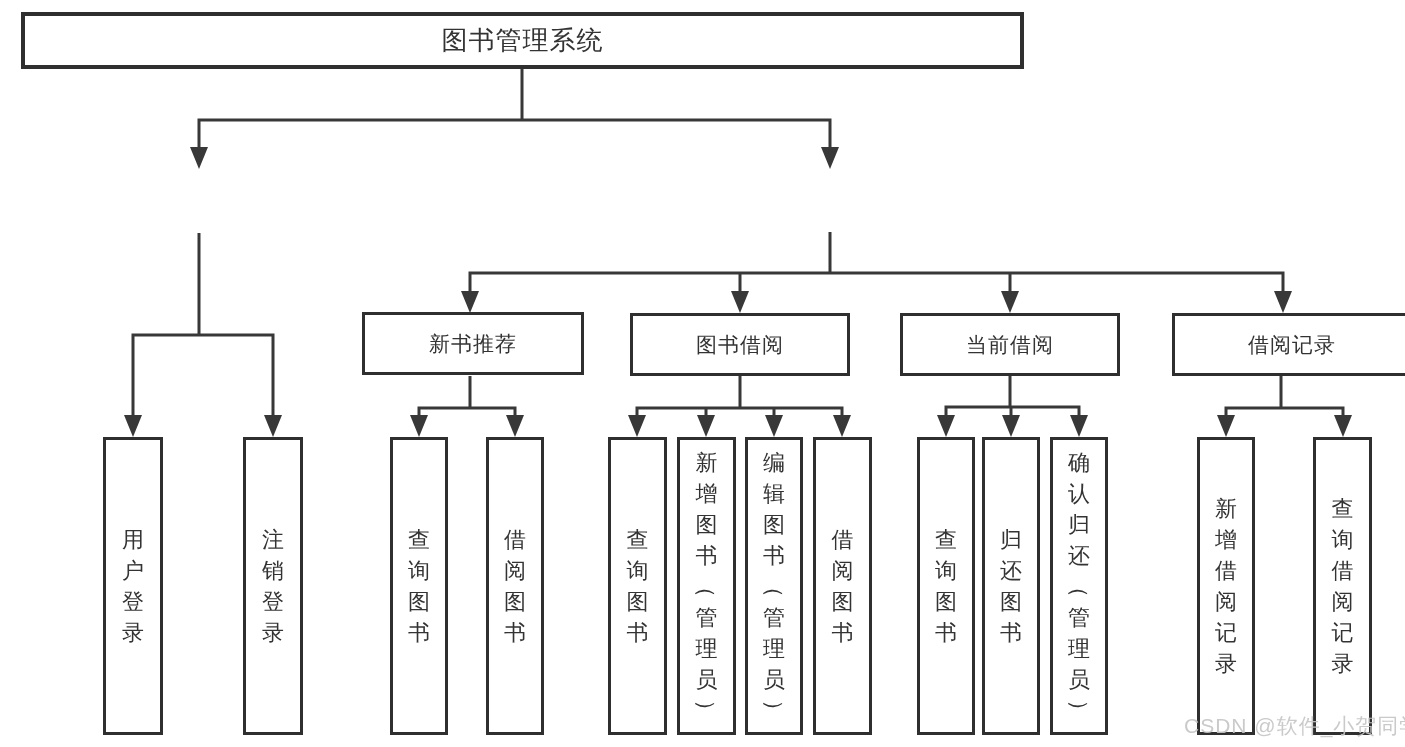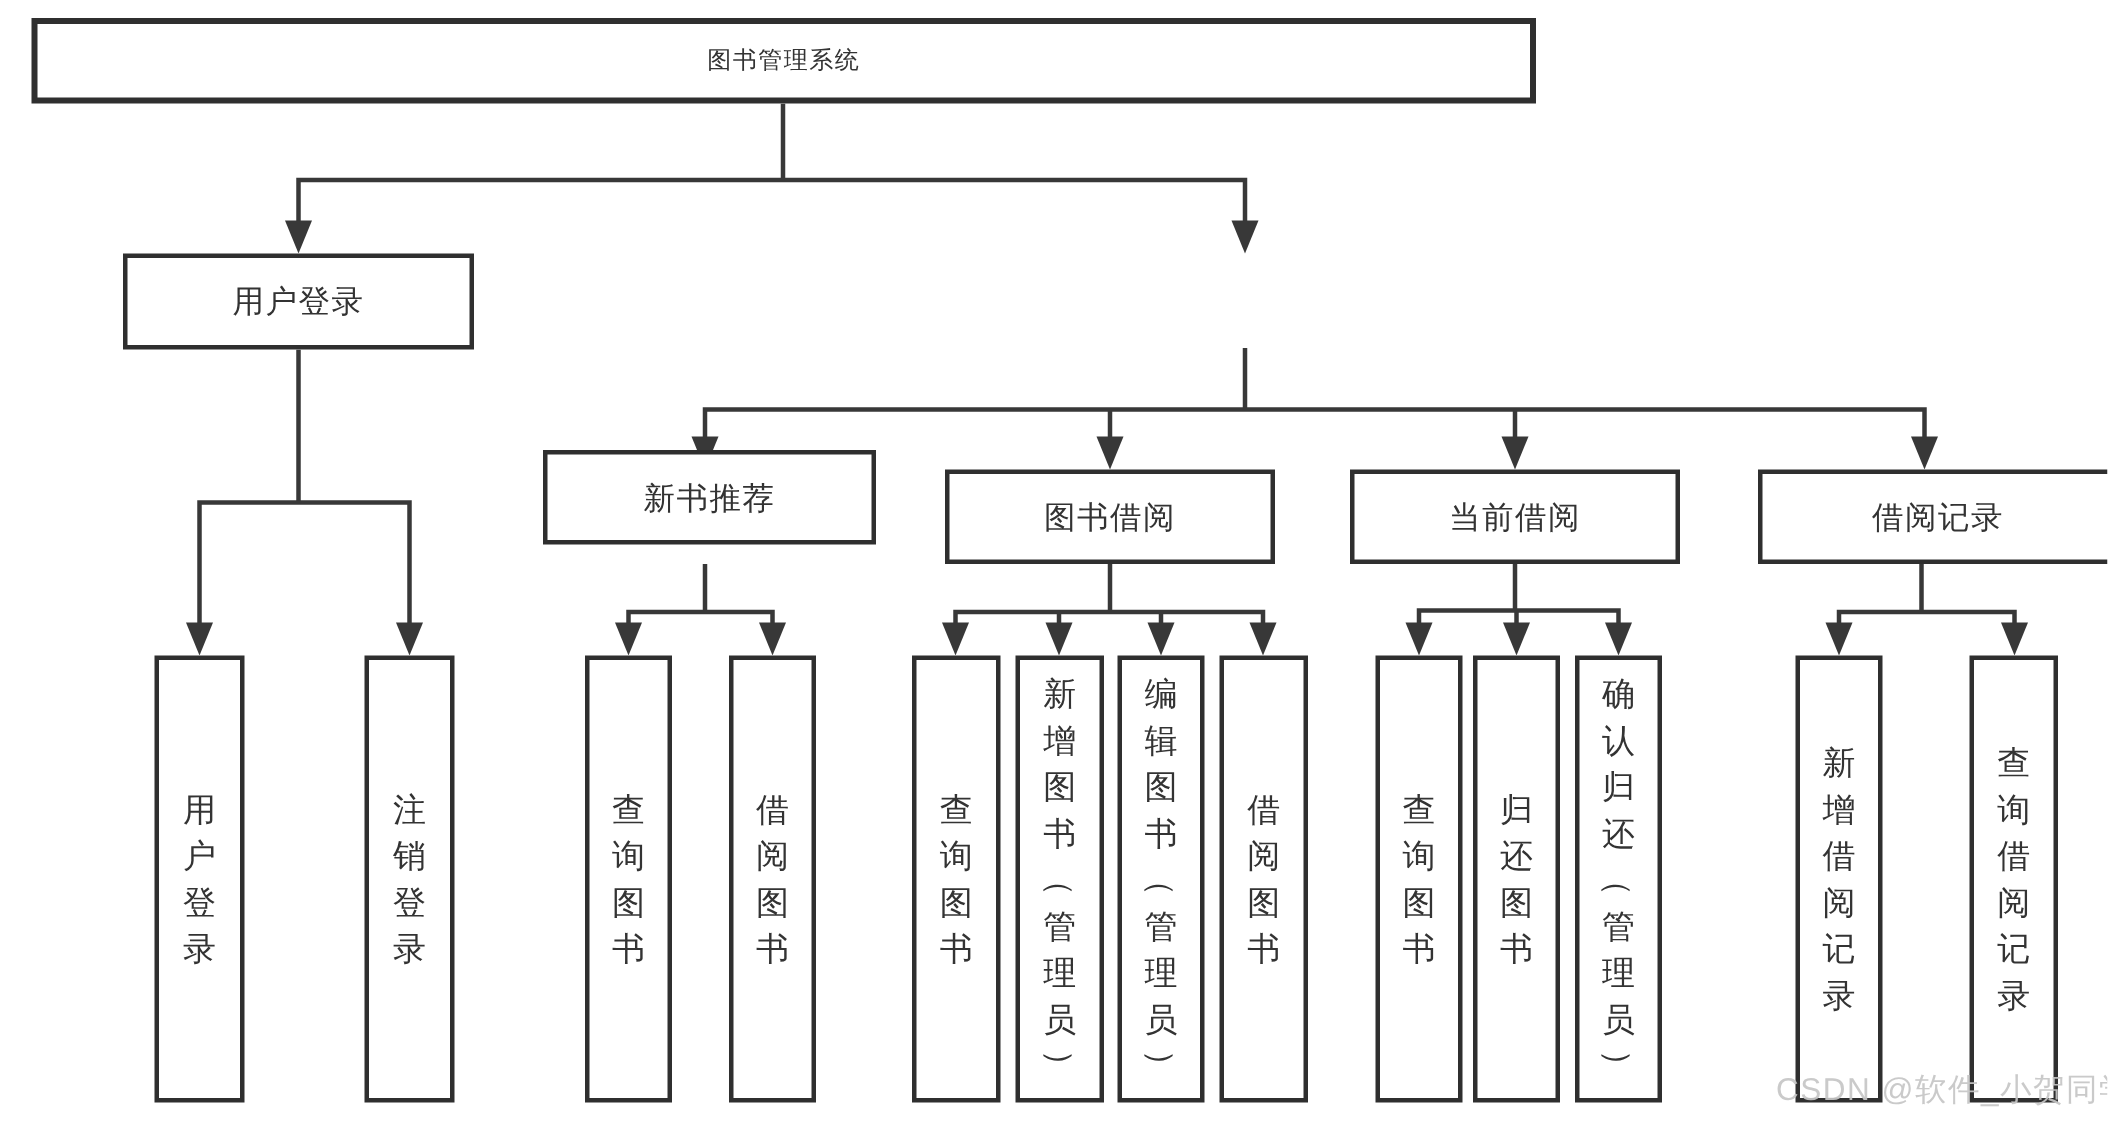--- a/index.html
+++ b/index.html
@@ -17,21 +17,21 @@
     position:absolute;
     box-sizing:border-box;
     background:#ffffff;
     border:3px solid var(--border,#2f2f2f);
     display:flex;align-items:center;justify-content:center;
     color:var(--text,#333333);
     font-size:21px;
     letter-spacing:1px;
     white-space:nowrap;
   }
-  .root{border-width:4px;font-size:16px;}
+  .root{border-width:4px;font-size:26px;}
   .vbox{
     position:absolute;
     box-sizing:border-box;
     background:#ffffff;
     border:3px solid var(--border,#2f2f2f);
     top:437px;height:298px;
     display:flex;flex-direction:column;
     align-items:center;justify-content:center;
     color:var(--text,#333333);
   }
@@ -89,23 +89,22 @@
     <path class="ca" d="M833 415 L851 415 L842 437 Z"></path>
     <path class="ca" d="M937 415 L955 415 L946 437 Z"></path>
     <path class="ca" d="M1002 415 L1020 415 L1011 437 Z"></path>
     <path class="ca" d="M1070 415 L1088 415 L1079 437 Z"></path>
     <path class="ca" d="M1217 415 L1235 415 L1226 437 Z"></path>
     <path class="ca" d="M1334 415 L1352 415 L1343 437 Z"></path>
   </svg>
 
   <div class="box root" style="left:21px;top:12px;width:1003px;height:57px;">图书管理系统</div>
 
-  <div class="box" style="left:82px;top:169px;width:234px;height:64px;">用户登录</div>
-
-  <div class="box" style="left:362px;top:300px;width:222px;height:63px;">新书推荐</div>
+
+  <div class="box" style="left:362px;top:312px;width:222px;height:63px;">新书推荐</div>
   <div class="box" style="left:900px;top:313px;width:220px;height:63px;">当前借阅</div>
   <div class="box" style="left:630px;top:313px;width:220px;height:63px;">图书借阅</div>
   <div class="box" style="left:1172px;top:313px;width:240px;height:63px;">借阅记录</div>
 
   <div class="vbox" style="left:103px;width:60px;">
       <div class="vchar">用</div>
       <div class="vchar">户</div>
       <div class="vchar">登</div>
       <div class="vchar">录</div>
     </div>

